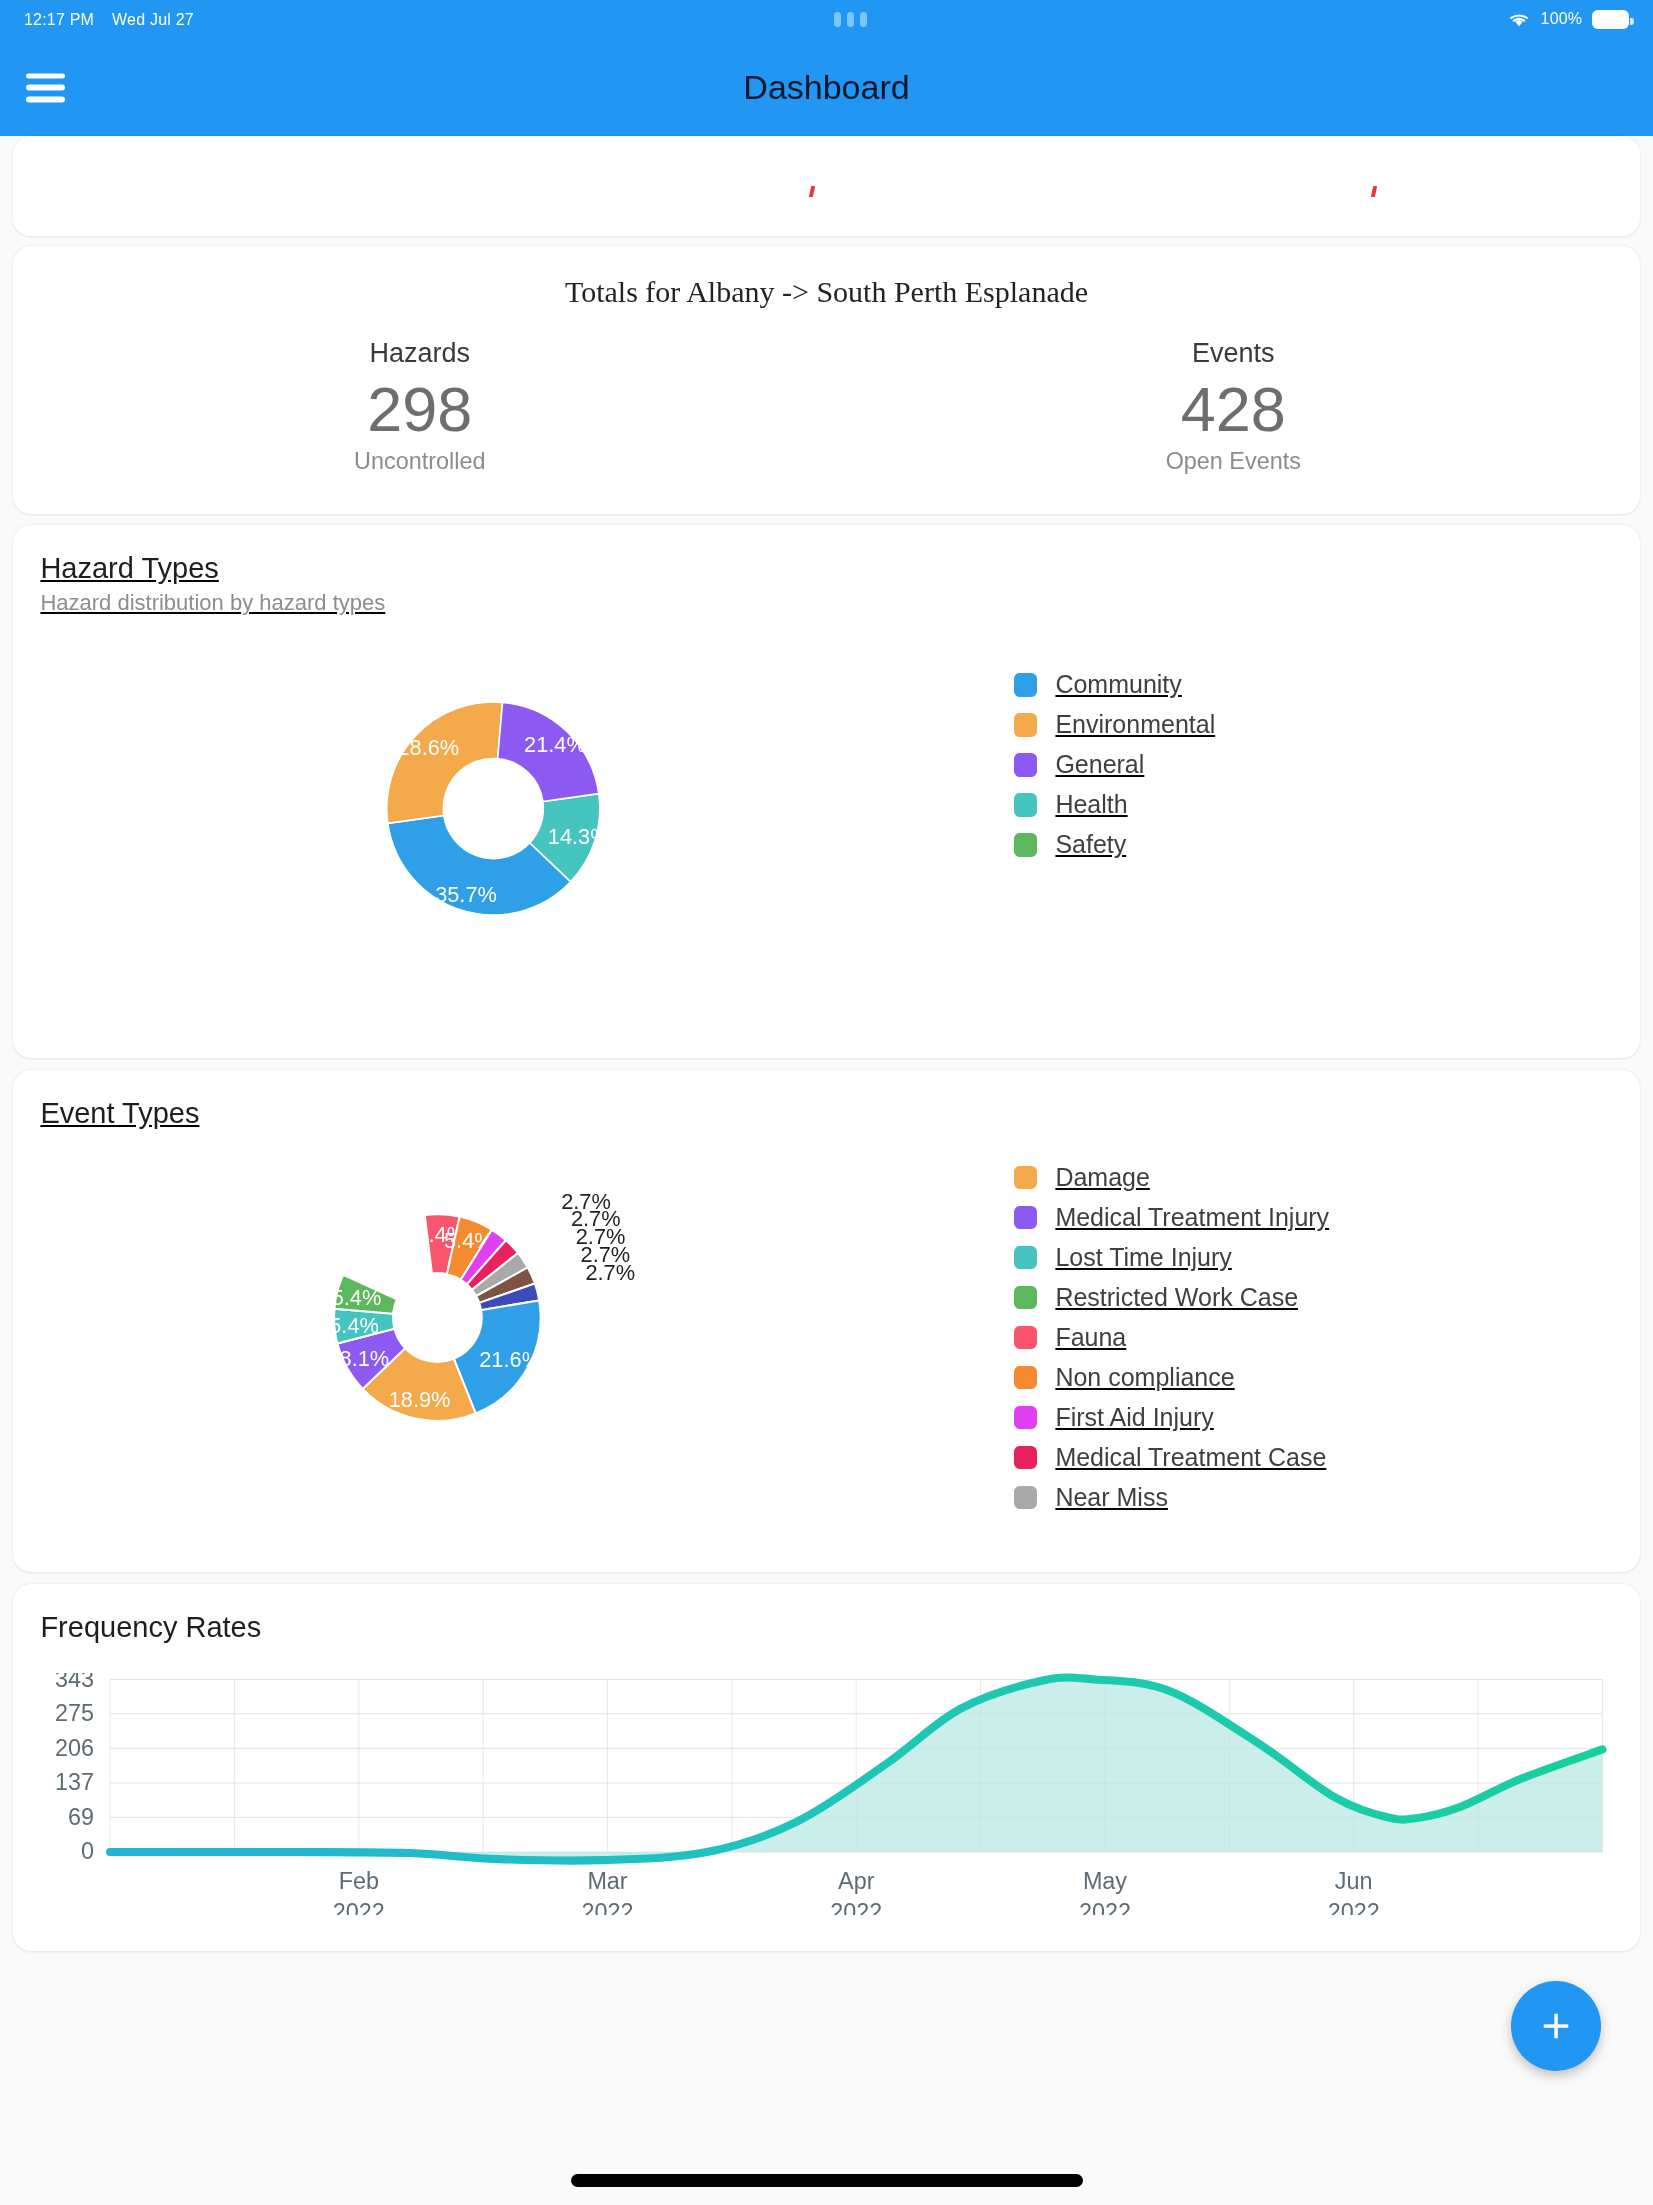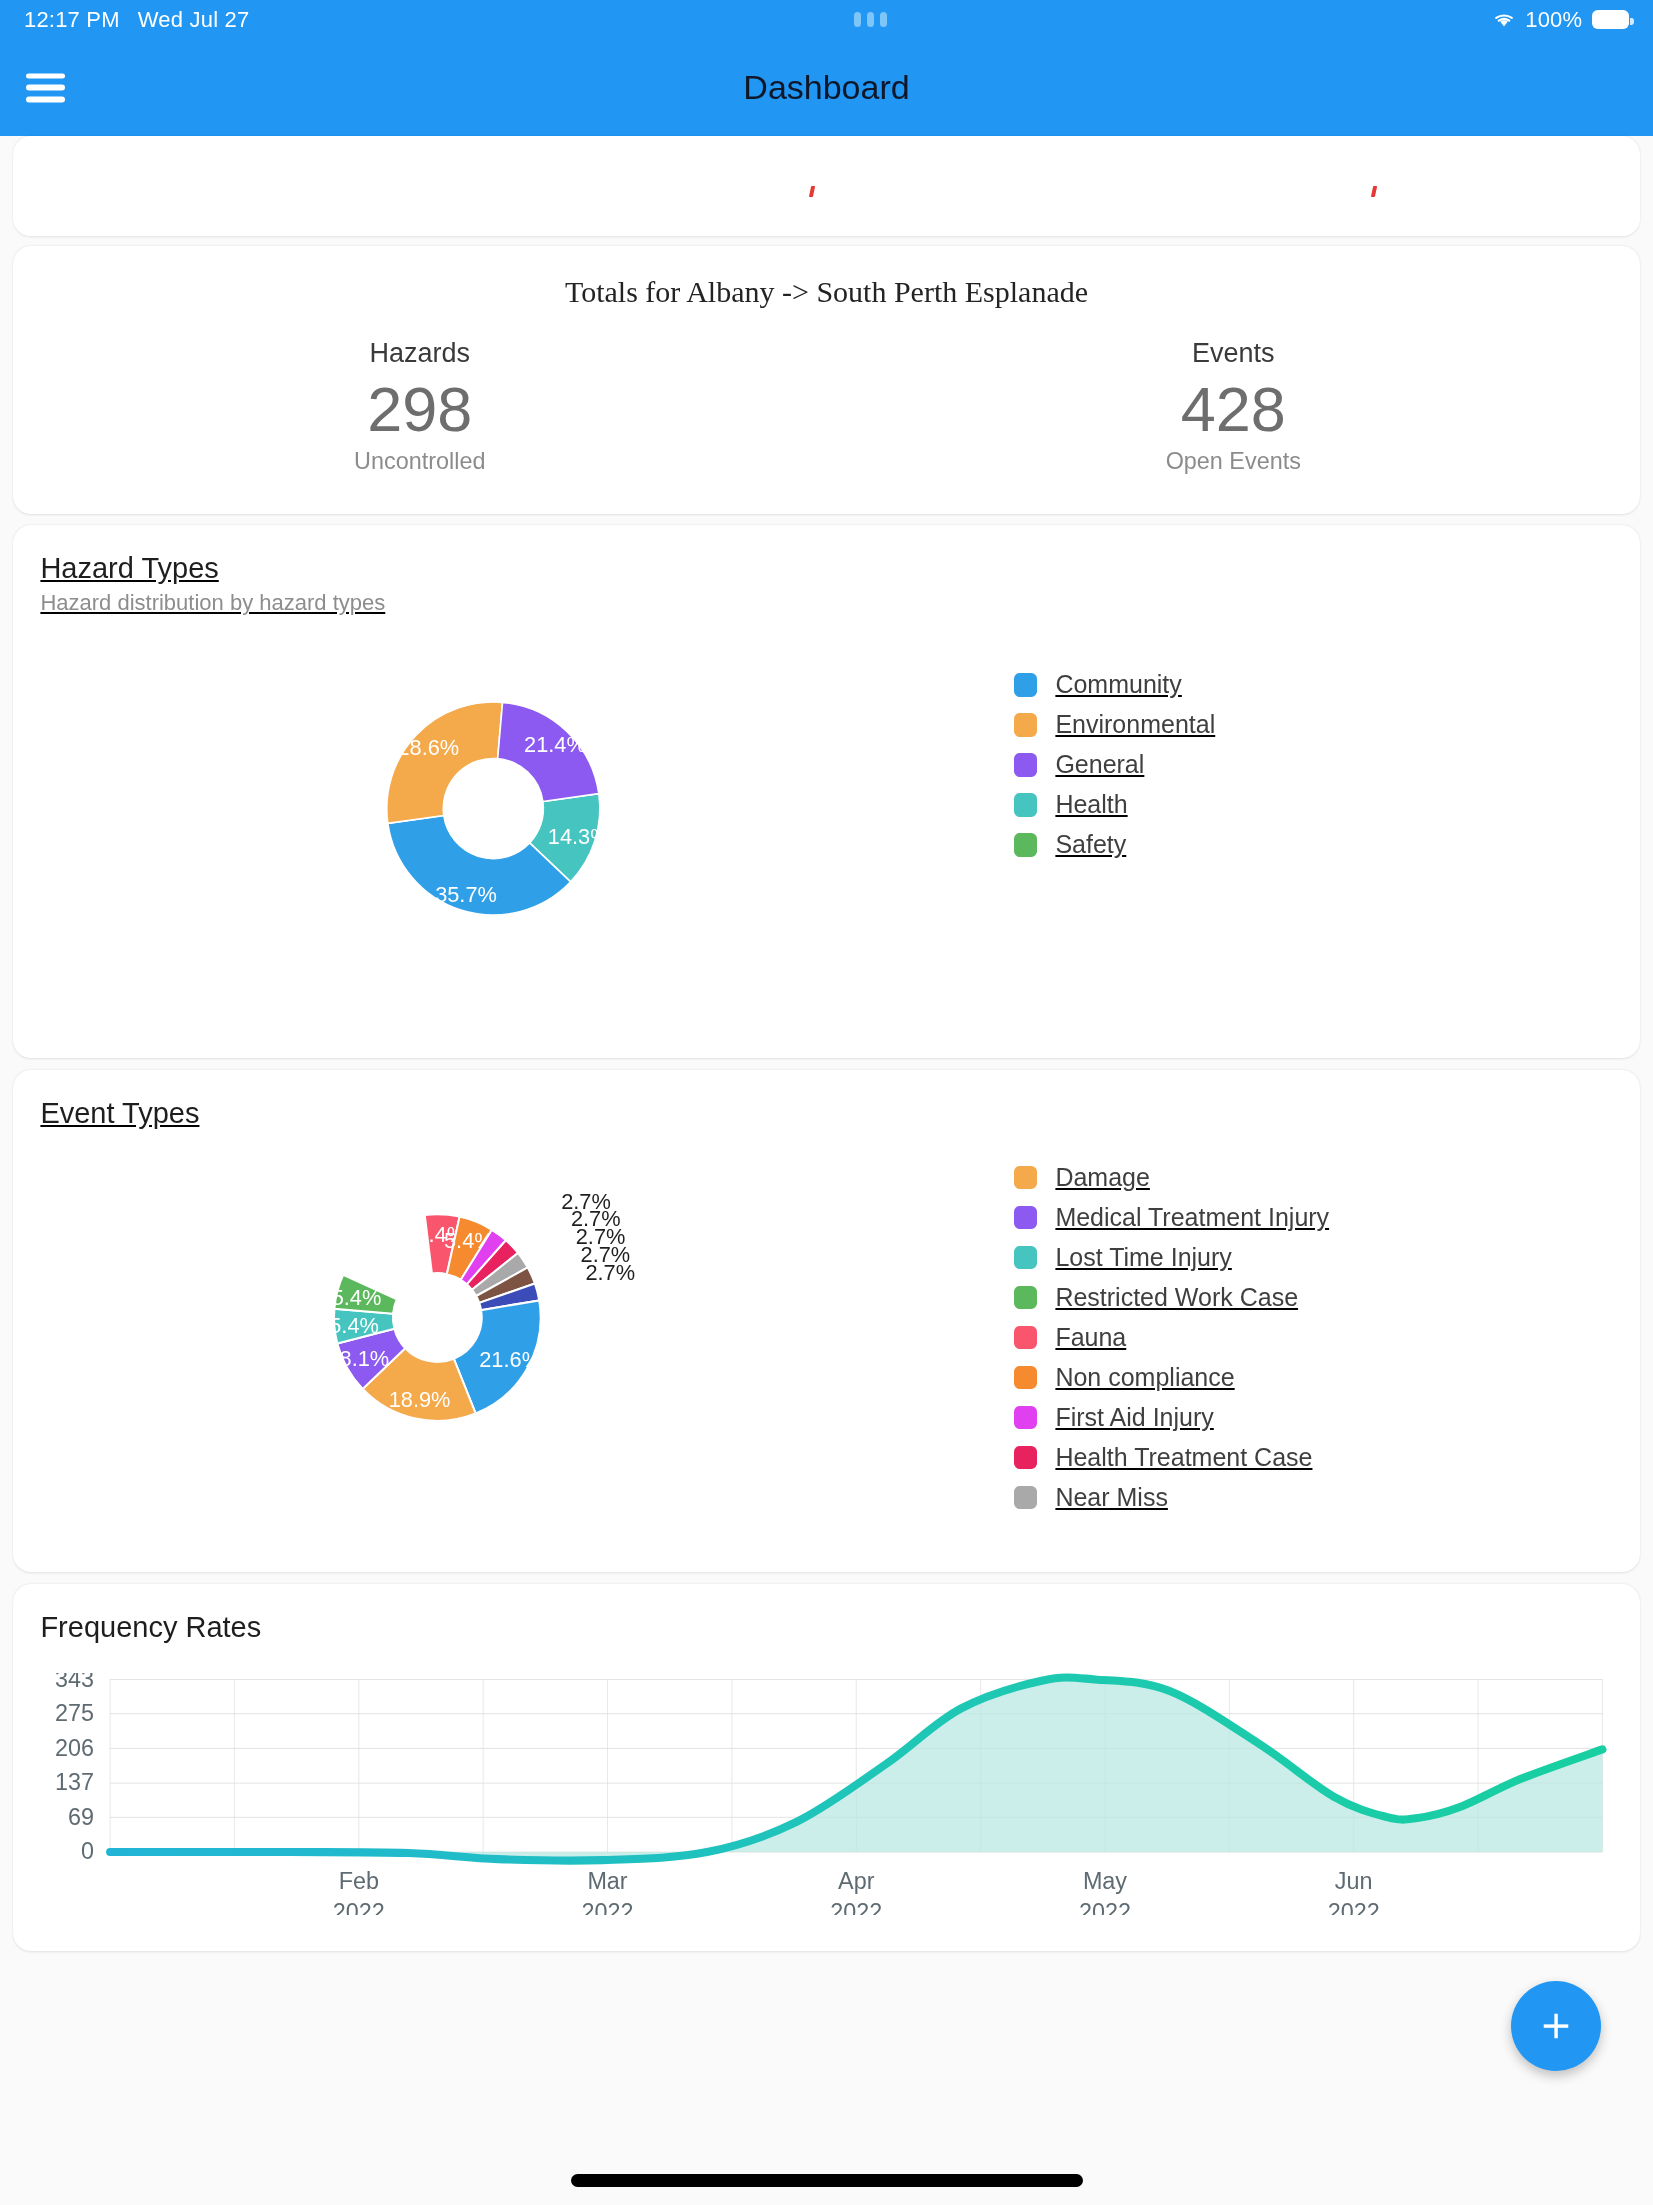--- a/index.html
+++ b/index.html
@@ -9,21 +9,21 @@
     font-family: "Liberation Sans", sans-serif;
     overflow: hidden;
   }
   .screen { position: relative; width: 1653px; height: 2205px; background: #fafafa; }
 
   
   .statusbar {
     position: absolute; top: 0; left: 0; width: 1653px; height: 39px;
     background: #2196f3; color: #fff;
     display: flex; align-items: center; justify-content: space-between;
-    padding: 0 24px; font-size: 22px; letter-spacing: 0.2px;
+    padding: 0 24px; font-size: 16px; letter-spacing: 0.2px;
   }
   .sb-left { display: flex; align-items: center; gap: 18px; }
   .sb-right { display: flex; align-items: center; gap: 9.7px; }
   .sb-dots { display: flex; gap: 5.7px; }
   .sb-dots i { width: 7.3px; height: 14.5px; border-radius: 4px; background: #7fc6f8; display:block; }
   .battery {
     width: 37px; height: 18.6px; border: 2.4px solid rgba(255,255,255,.92);
     border-radius: 5.7px; position: relative; background: #fff;
   }
   .battery:after {
@@ -270,21 +270,21 @@
             <div class="legend-item">
               <span class="legend-swatch" style="background: rgb(245, 138, 46);"></span>
               <span class="legend-label">Non compliance</span>
             </div>
             <div class="legend-item">
               <span class="legend-swatch" style="background: rgb(224, 64, 240);"></span>
               <span class="legend-label">First Aid Injury</span>
             </div>
             <div class="legend-item">
               <span class="legend-swatch" style="background: rgb(232, 34, 94);"></span>
-              <span class="legend-label">Health Treatment Case</span>
+              <span class="legend-label">Medical Treatment Case</span>
             </div>
             <div class="legend-item">
               <span class="legend-swatch" style="background: rgb(169, 169, 169);"></span>
               <span class="legend-label">Near Miss</span>
             </div>
           </div>
       </div>
     </div>
 
     <div class="card freq-card">

